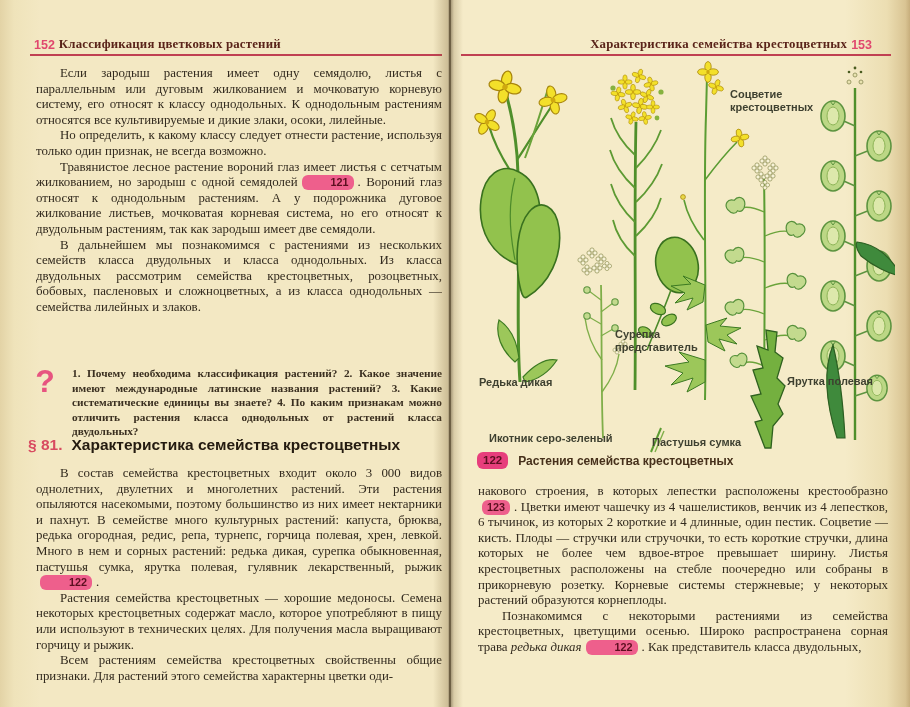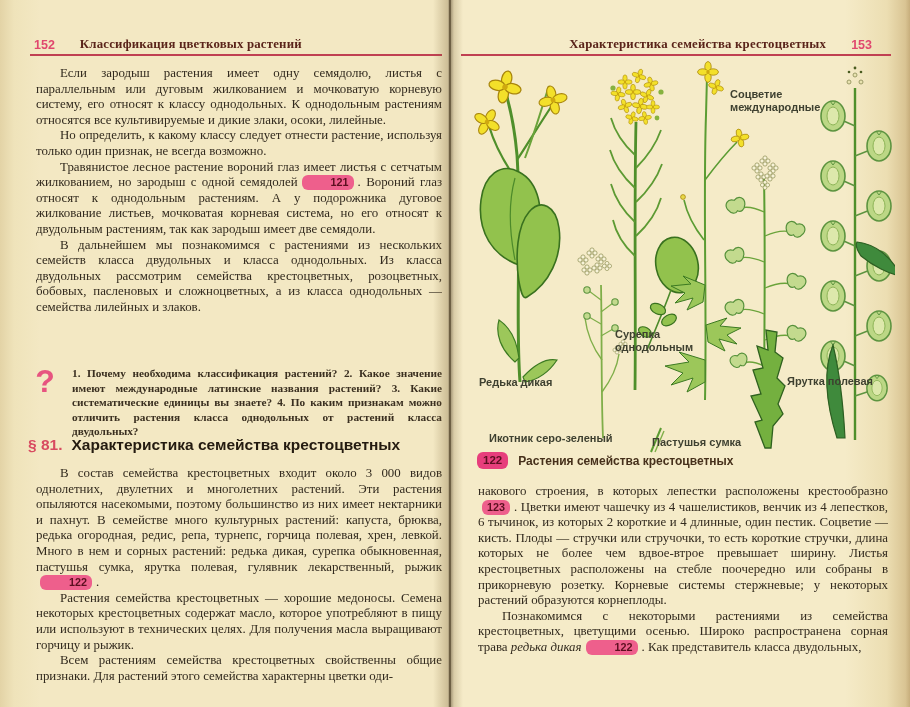--- a/index.html
+++ b/index.html
@@ -9,21 +9,21 @@
     box-shadow:inset 0 0 22px rgba(104,80,40,.38);
     font-family:"Liberation Serif", serif;
   }
   .page{position:absolute;top:0;bottom:0;}
   .page-left{left:0;width:447px;background:linear-gradient(90deg,#e3d3a6 0,#efe3ba 14px,#f3e8c3 40px,#f3e8c3 100%);}
   .page-right{left:447px;width:463px;background:linear-gradient(90deg,#f5ebc8 0,#f5ebc8 86%,#ecdeb2 95%,#d9c493 99%,#c7ae7c 100%);}
   .gutter{position:absolute;top:0;bottom:0;left:433px;width:30px;
     background:linear-gradient(90deg,rgba(120,95,50,0) 0,rgba(120,95,50,.30) 48%,rgba(70,52,25,.55) 56%,rgba(120,95,50,.22) 70%,rgba(120,95,50,0) 100%);}
   .gutter-line{position:absolute;top:0;bottom:0;left:16px;width:2px;background:rgba(60,45,22,.5);}
 
-  .runhead{position:absolute;top:37px;display:flex;align-items:flex-end;gap:25px;}
+  .runhead{position:absolute;top:37px;display:flex;align-items:flex-end;gap:4px;}
   .pagenum{font-family:"Liberation Sans",sans-serif;font-weight:700;font-size:12.5px;color:#e0476e;}
   .runtitle{font-weight:700;font-size:12.8px;color:#5a241a;letter-spacing:.2px;}
   .rule{position:absolute;top:54px;height:2px;background:#c04052;}
 
   .bodycol{position:absolute;text-align:justify;color:#322a1e;font-size:12.9px;line-height:15.6px;overflow:hidden;}
   .bodycol p{margin:0;text-indent:24px;}
   .ref{display:inline-block;background:#ee5f8c;color:#5c0f20;font-family:"Liberation Sans",sans-serif;
        font-weight:700;font-size:10.8px;line-height:13px;padding:1px 5px;margin:0 4px;border-radius:6px;vertical-align:baseline;}
 
   .questions{position:absolute;top:366px;left:28px;width:414px;display:flex;gap:10px;}
@@ -243,25 +243,25 @@
           <path d="M392 182 C410 184 426 196 436 216 C424 214 408 206 396 196 C392 190 390 185 392 182 Z" fill="#3f8a3c" stroke="#2d5f22" stroke-width="1.2"></path>
           <path d="M372 378 C360 340 358 310 368 285 C374 310 378 340 380 378 Z" fill="#3f8a3c" stroke="#2d5f22" stroke-width="1.2"></path>
         </g>
 
         <path d="M186 392 L196 368" stroke="#5b9c33" stroke-width="2" fill="none"></path>
         <path d="M190 392 L199 371" stroke="#7fae49" stroke-width="1.4" fill="none"></path>
       </svg>
 
       <div class="figlabel" style="left:265px;top:28px;">
         <div>Соцветие</div>
-        <div>международные</div>
+        <div>крестоцветных</div>
       </div>
       <div class="figlabel" style="left:150px;top:268px;">
         <div>Сурепка</div>
-        <div>однодольным</div>
+        <div>представитель</div>
       </div>
       <div class="figlabel" style="left:14px;top:316px;">Редька дикая</div>
       <div class="figlabel" style="left:322px;top:315px;">Ярутка полевая</div>
       <div class="figlabel" style="left:24px;top:372px;">Икотник серо-зеленый</div>
       <div class="figlabel" style="left:187px;top:376px;">Пастушья сумка</div>
     </div>
 
     <div class="figcaption">
       <span class="ref">122</span>
       <span class="captext">Растения семейства крестоцветных</span>

